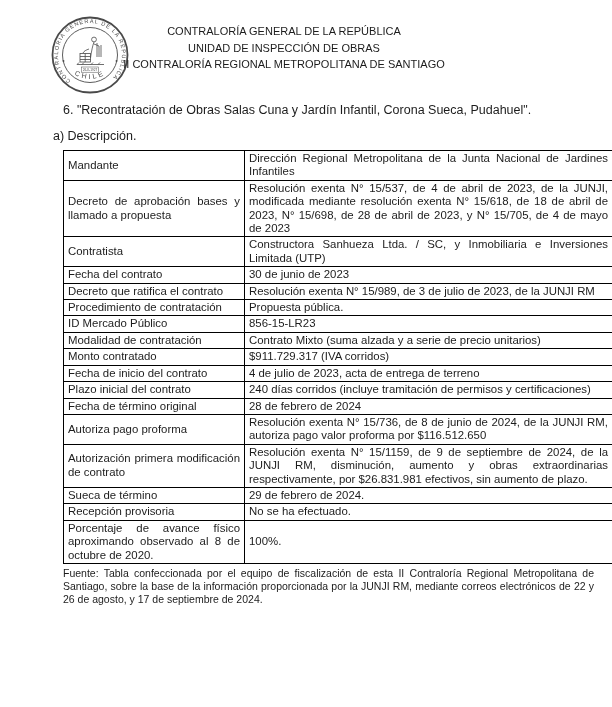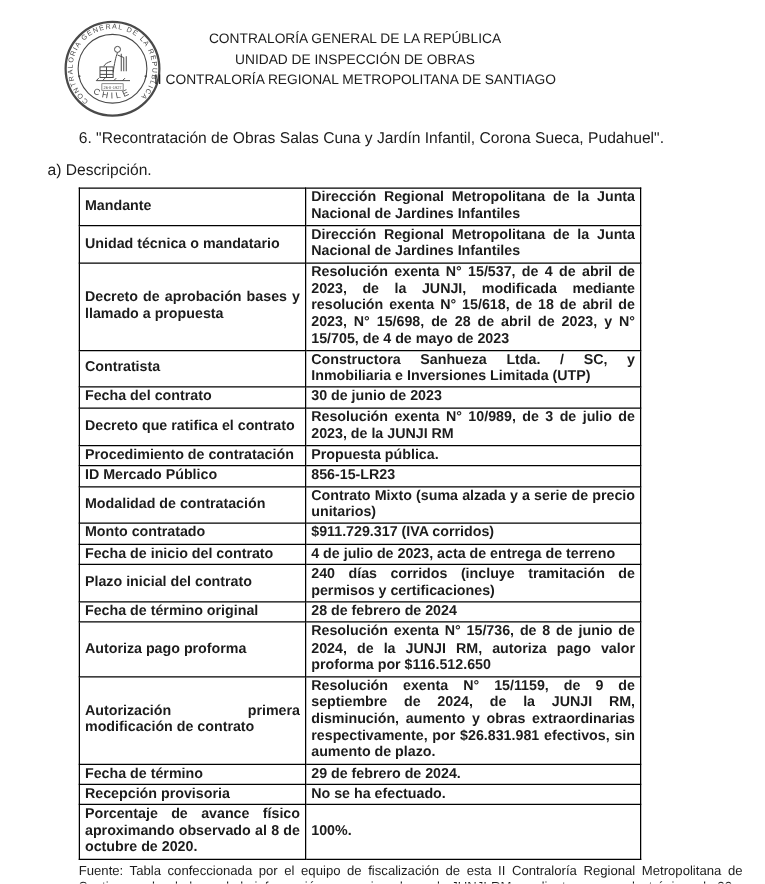--- a/index.html
+++ b/index.html
@@ -27,33 +27,32 @@
     line-height: 16.5px;
     color: #1c1c1c;
     white-space: nowrap;
   }
   .section-title {
     margin: 7px 20px 0 63px;
     font-size: 12.5px;
     line-height: 15px;
   }
   .subsection {
-    margin: 11px 0 0 38px;
+    margin: 11px 0 0 53px;
     font-size: 12.5px;
     line-height: 15px;
   }
   table.desc {
     margin: 6px 0 0 63px;
-    width: 450px;
+    width: 550px;
     border-collapse: collapse;
     table-layout: fixed;
     font-size: 11.4px;
     line-height: 13.4px;
     color: #1c1c1c;
-    font-weight: bold;
   }
   table.desc td {
     border: 1px solid #000000;
     padding: 1px 4px;
     vertical-align: middle;
     text-align: justify;
   }
   td.label-cell { width: 181px; }
   .footnote {
     margin: 3px 0 0 63px;
@@ -112,38 +111,34 @@
 
   <div class="subsection">a) Descripción.</div>
 
   <table class="desc">
     <tbody>
         <tr>
           <td class="label-cell">Mandante</td>
           <td class="value-cell">Dirección Regional Metropolitana de la Junta Nacional de Jardines Infantiles</td>
         </tr>
         <tr>
-          <td class="label-cell">Unidad técnica o mandatario</td>
-          <td class="value-cell">Dirección Regional Metropolitana de la Junta Nacional de Jardines Infantiles</td>
-        </tr>
-        <tr>
           <td class="label-cell">Decreto de aprobación bases y llamado a propuesta</td>
           <td class="value-cell">Resolución exenta N° 15/537, de 4 de abril de 2023, de la JUNJI, modificada mediante resolución exenta N° 15/618, de 18 de abril de 2023, N° 15/698, de 28 de abril de 2023, y N° 15/705, de 4 de mayo de 2023</td>
         </tr>
         <tr>
           <td class="label-cell">Contratista</td>
           <td class="value-cell">Constructora Sanhueza Ltda. / SC, y Inmobiliaria e Inversiones Limitada (UTP)</td>
         </tr>
         <tr>
           <td class="label-cell">Fecha del contrato</td>
           <td class="value-cell">30 de junio de 2023</td>
         </tr>
         <tr>
           <td class="label-cell">Decreto que ratifica el contrato</td>
-          <td class="value-cell">Resolución exenta N° 10/989, de 3 de julio de 2023, de la JUNJI RM</td>
+          <td class="value-cell">Resolución exenta N° 15/989, de 3 de julio de 2023, de la JUNJI RM</td>
         </tr>
         <tr>
           <td class="label-cell">Procedimiento de contratación</td>
           <td class="value-cell">Propuesta pública.</td>
         </tr>
         <tr>
           <td class="label-cell">ID Mercado Público</td>
           <td class="value-cell">856-15-LR23</td>
         </tr>
         <tr>
@@ -168,21 +163,21 @@
         </tr>
         <tr>
           <td class="label-cell">Autoriza pago proforma</td>
           <td class="value-cell">Resolución exenta N° 15/736, de 8 de junio de 2024, de la JUNJI RM, autoriza pago valor proforma por $116.512.650</td>
         </tr>
         <tr>
           <td class="label-cell">Autorización primera modificación de contrato</td>
           <td class="value-cell">Resolución exenta N° 15/1159, de 9 de septiembre de 2024, de la JUNJI RM, disminución, aumento y obras extraordinarias respectivamente, por $26.831.981 efectivos, sin aumento de plazo.</td>
         </tr>
         <tr>
-          <td class="label-cell">Fecha de término</td>
+          <td class="label-cell">Sueca de término</td>
           <td class="value-cell">29 de febrero de 2024.</td>
         </tr>
         <tr>
           <td class="label-cell">Recepción provisoria</td>
           <td class="value-cell">No se ha efectuado.</td>
         </tr>
         <tr>
           <td class="label-cell">Porcentaje de avance físico aproximando observado al 8 de octubre de 2020.</td>
           <td class="value-cell">100%.</td>
         </tr>

